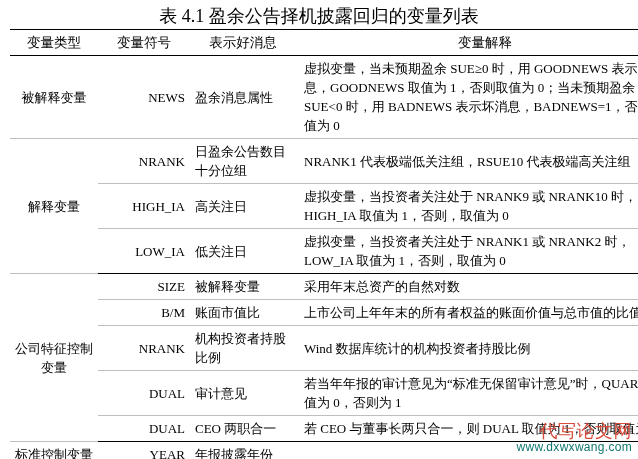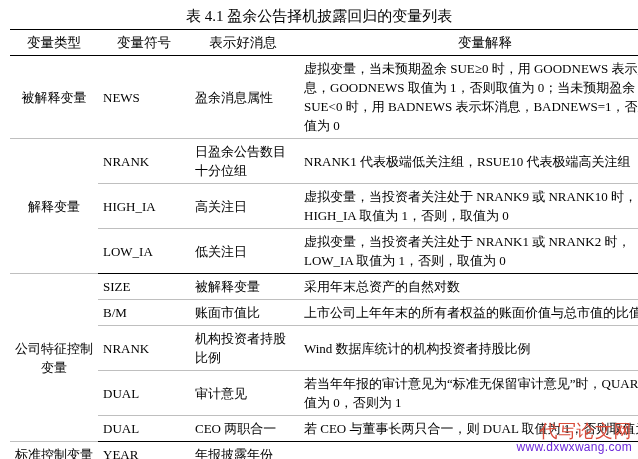--- a/index.html
+++ b/index.html
@@ -17,21 +17,21 @@
   }
   .page {
     width: 638px;
     height: 459px;
     position: relative;
     box-sizing: border-box;
     padding: 6px 10px 0 10px;
   }
   .caption {
     text-align: center;
-    font-size: 15px;
+    font-size: 18px;
     line-height: 20px;
     padding-bottom: 3px;
     letter-spacing: 0px;
   }
   table.var-table {
     border-collapse: collapse;
     width: 618px;
     table-layout: fixed;
     font-size: 13px;
   }
@@ -58,21 +58,21 @@
     border-bottom: 1px solid #000;
   }
   .bottom-border td {
     border-bottom: 1.6px solid #000;
   }
   .c-type {
     text-align: center;
     width: 78px;
   }
   .c-symbol {
-    text-align: left;
+    text-align: right;
     width: 82px;
   }
   .c-name {
     text-align: left;
     width: 96px;
   }
   .c-desc {
     text-align: left;
     width: 362px;
     padding-left: 8px !important;
@@ -90,21 +90,21 @@
     font-family: "Liberation Sans", sans-serif;
     line-height: 1.15;
   }
   .wm-top {
     color: #d94b3a;
     font-size: 18px;
     font-weight: normal;
     letter-spacing: 0.5px;
   }
   .wm-bot {
-    color: #6d28d9;
+    color: #0f766e;
     font-size: 12px;
     letter-spacing: 0.3px;
     margin-left: 20px;
   }
 </style>
 </head>
 <body>
 
 <div class="page">
 

